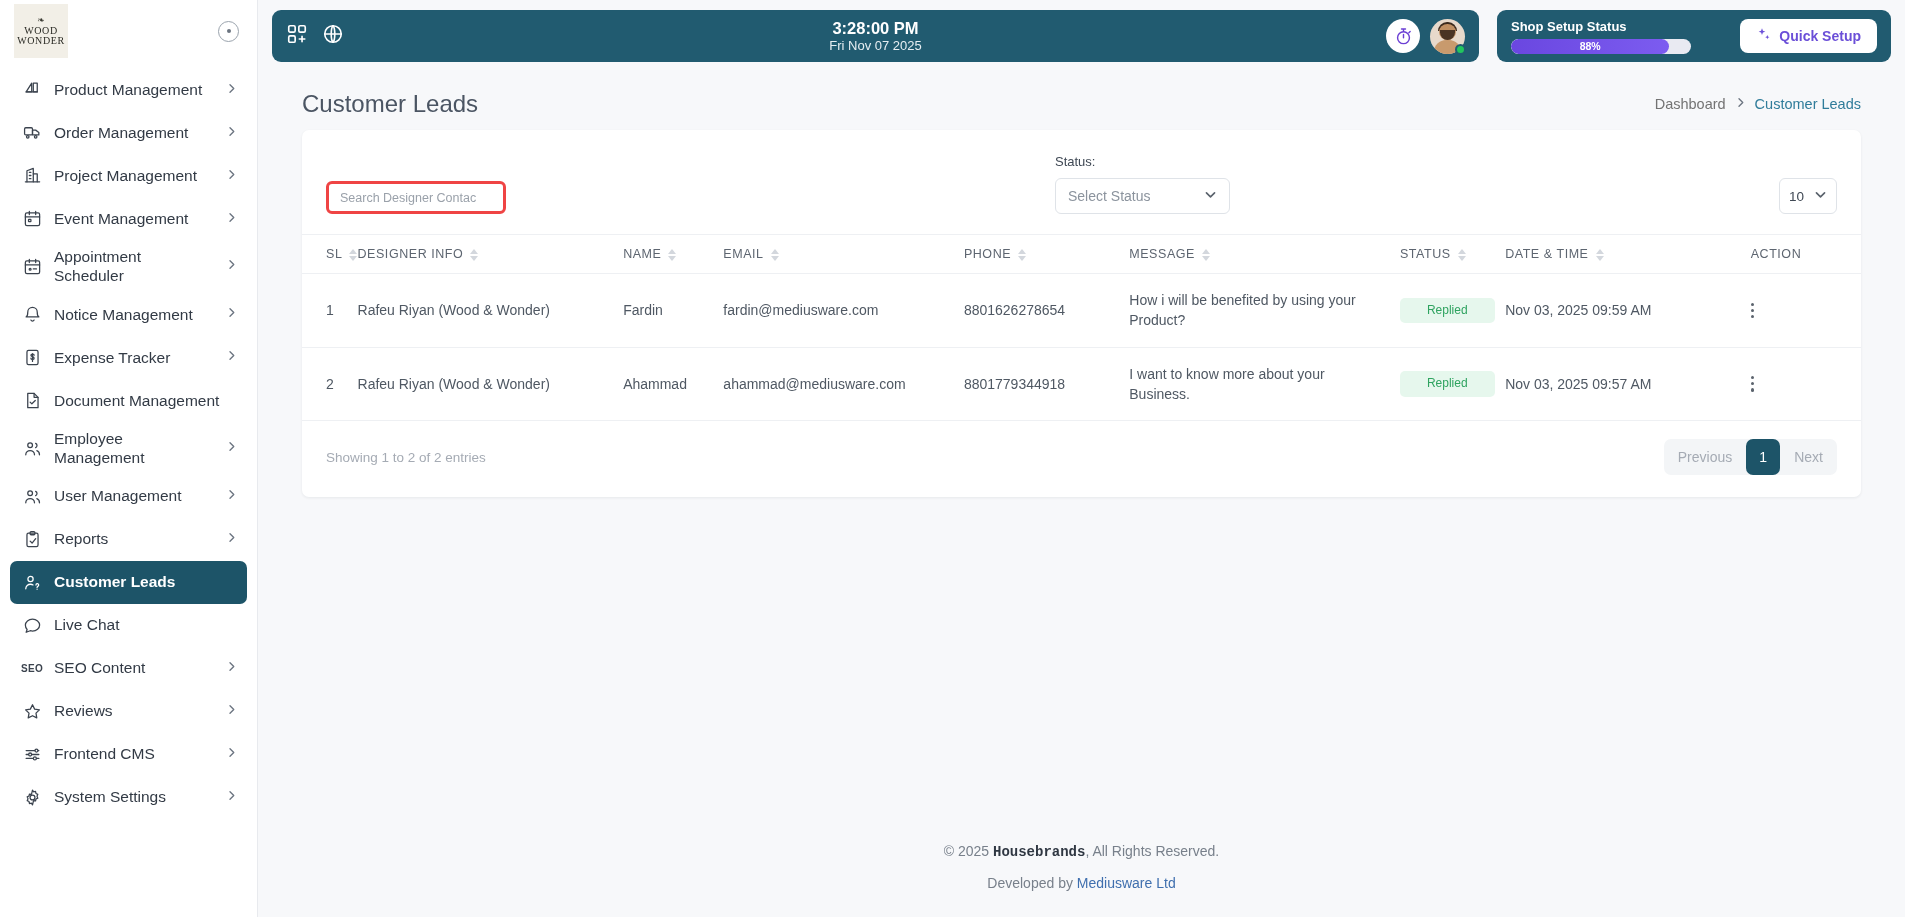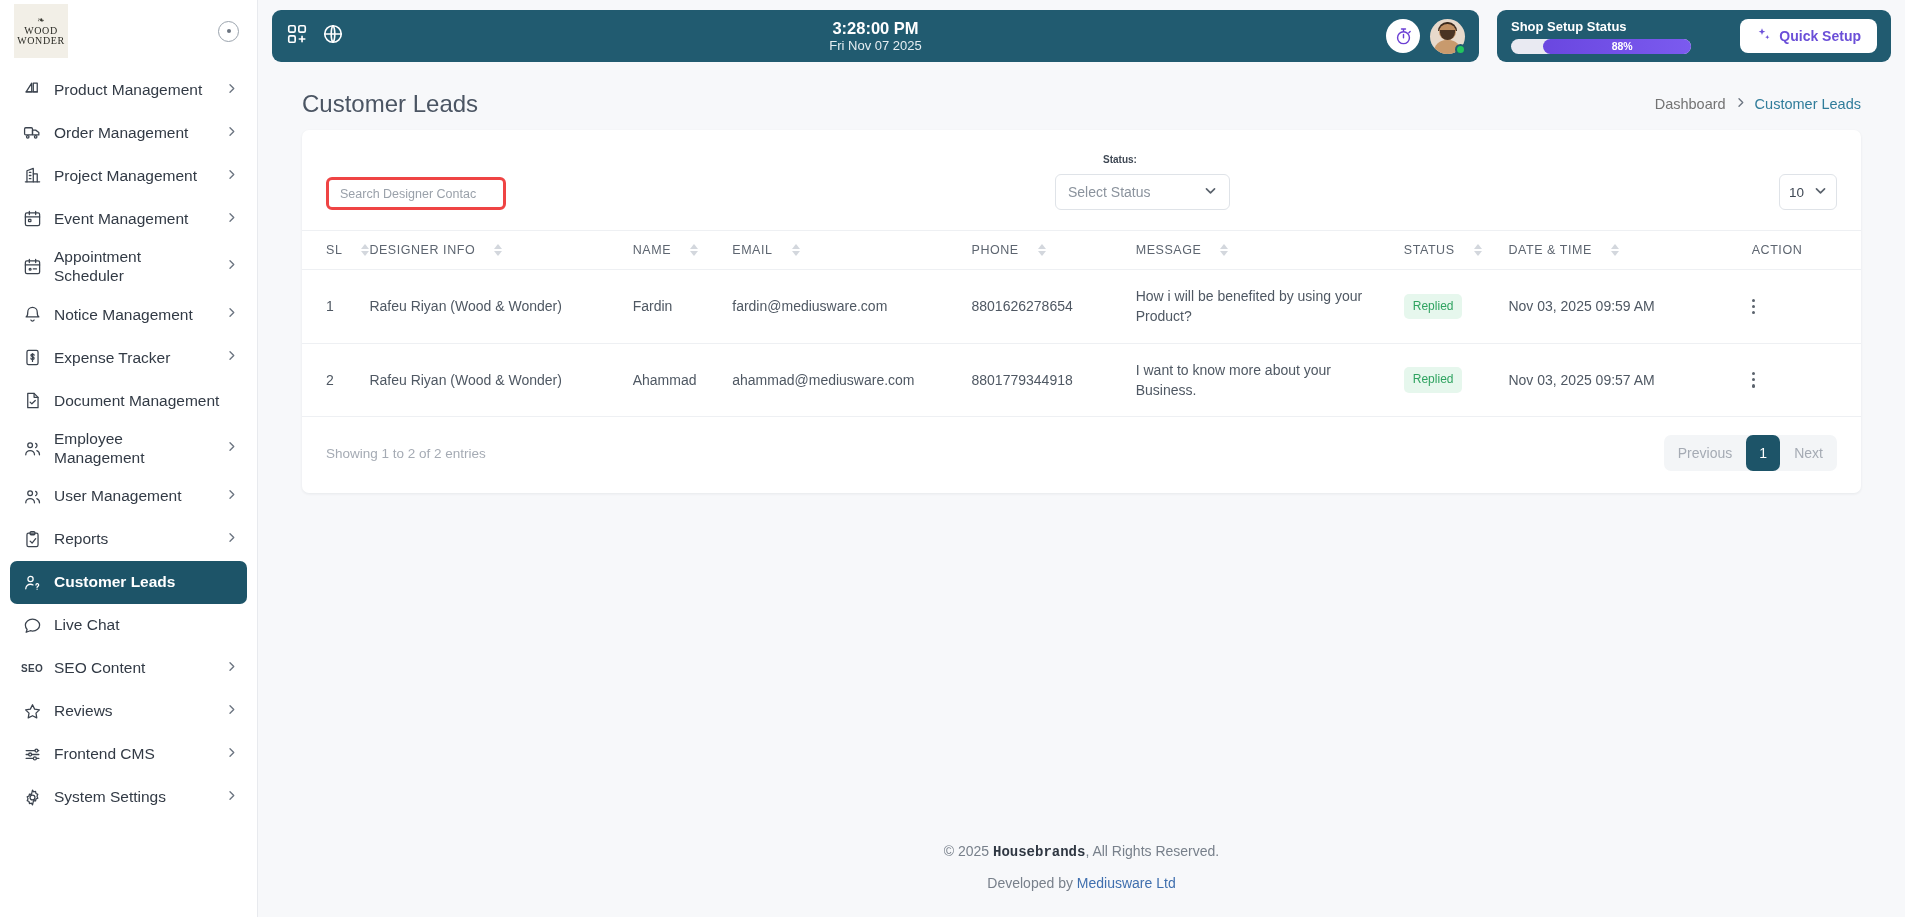--- a/index.html
+++ b/index.html
@@ -126,21 +126,21 @@
   .card { background: #ffffff; border-radius: 7px; box-shadow: 0 1px 3px rgba(16,24,40,.07); overflow: hidden; }
 
   .filters { display: flex; align-items: flex-end; padding: 24px 24px 20px 24px; }
   .search-input {
     width: 180px; height: 33px; border: 3px solid #ef4444; border-radius: 6px;
     padding: 0 11px; font-size: 12.5px; color: #3f4854; outline: none;
     font-family: "Liberation Sans", sans-serif; background: #fff;
   }
   .search-input::placeholder { color: #9aa1aa; }
   .status-group { margin: 0 auto; width: 175px; }
-  .status-label { font-size: 10px; color: #3f4854; font-weight: 700; margin-bottom: 9px; margin-left: 48px; }
+  .status-label { font-size: 13px; color: #3f4854; font-weight: 400; margin-bottom: 9px; }
   .select-box {
     width: 175px; height: 36px; border: 1px solid #dfe3e8; border-radius: 6px;
     display: flex; align-items: center; padding: 0 12px; cursor: pointer;
     font-size: 14px; color: #8b939d; background: #fff;
   }
   .select-box .cv { margin-left: auto; }
   .select-box svg { width: 13px; height: 13px; stroke: #5b636d; stroke-width: 2; fill: none;
     stroke-linecap: round; stroke-linejoin: round; }
   .perpage {
     width: 58px; height: 36px; border: 1px solid #dfe3e8; border-radius: 6px;
@@ -150,42 +150,42 @@
   .perpage .cv { margin-left: auto; }
   .perpage svg { width: 13px; height: 13px; stroke: #5b636d; stroke-width: 2; fill: none;
     stroke-linecap: round; stroke-linejoin: round; }
 
   table { width: 100%; border-collapse: collapse; }
   thead th {
     text-align: left; font-size: 12.5px; letter-spacing: .55px; color: #5d6570;
     font-weight: 400; padding: 12px 0 12px 0; border-top: 1px solid #eef0f3;
     border-bottom: 1px solid #eef0f3; white-space: nowrap; vertical-align: middle;
   }
-  .th-in { display: flex; align-items: center; gap: 19px; }
+  .th-in { display: flex; align-items: flex-end; gap: 7px; }
   .sorter { display: inline-flex; flex-direction: column; gap: 2px; cursor: pointer; }
   .sorter i { display: block; width: 0; height: 0; border-left: 4px solid transparent;
     border-right: 4px solid transparent; }
   .sorter i.up { border-bottom: 5px solid #d3d7dd; }
   .sorter i.dn { border-top: 5px solid #d3d7dd; }
 
   tbody td { font-size: 14px; color: #4f5863; padding: 16px 0; border-bottom: 1px solid #eef0f3;
     vertical-align: middle; line-height: 1.45; }
   tbody tr:last-child td { border-bottom: 1px solid #eef0f3; }
   .c-sl   { width: 44px; padding-left: 24px !important; }
   .c-dinf { width: 265px; }
   .c-name { width: 100px; }
   .c-mail { width: 240px; }
   .c-phon { width: 165px; }
   .c-msg  { width: 270px; padding-right: 26px !important; }
   .c-stat { width: 105px; }
   .c-date { width: 245px; }
   .c-act  { width: 110px; }
   .badge {
     display: inline-block; background: #e6f7ed; color: #2fa360;
-    font-size: 12px; padding: 4px 9px; border-radius: 5px;
+    font-size: 12px; padding: 4px 27px; border-radius: 5px;
   }
   .kebab { display: flex; flex-direction: column; gap: 3px; cursor: pointer; width: 18px; }
   .kebab span { width: 3.2px; height: 3.2px; border-radius: 50%; background: #5b636d; }
 
   .tfoot { display: flex; align-items: center; padding: 18px 24px 22px 24px; }
   .showing { font-size: 13.5px; color: #a5abb4; }
   .pager { margin-left: auto; display: flex; align-items: center; background: #f3f5f7; border-radius: 7px; }
   .pg { font-size: 14px; padding: 9px 14px; color: #a5abb4; cursor: pointer; }
   .pg.num {
     background: #1d5468; color: #ffffff; border-radius: 7px;
@@ -468,21 +468,21 @@
             </div>
             <div class="av-dot"></div>
           </div>
         </div>
       </div>
 
       <div class="topbar-right">
         <div class="setup-block">
           <div class="setup-title">Shop Setup Status</div>
           <div class="setup-track">
-            <div class="setup-fill" id="setup-fill" style="width: 88%; margin-left: 32px;">
+            <div class="setup-fill" id="setup-fill" style="width: 88%;">
               <span class="setup-pct">88%</span>
             </div>
           </div>
         </div>
         <button class="quick-setup">
           <span>
             <svg viewBox="0 0 24 24">
                 <path d="M9 2l1.4 3.6L14 7l-3.6 1.4L9 12 7.6 8.4 4 7l3.6-1.4z"></path>
                 <path d="M17 12l.9 2.3 2.3.9-2.3.9-.9 2.3-.9-2.3-2.3-.9 2.3-.9z"></path>
               </svg>

